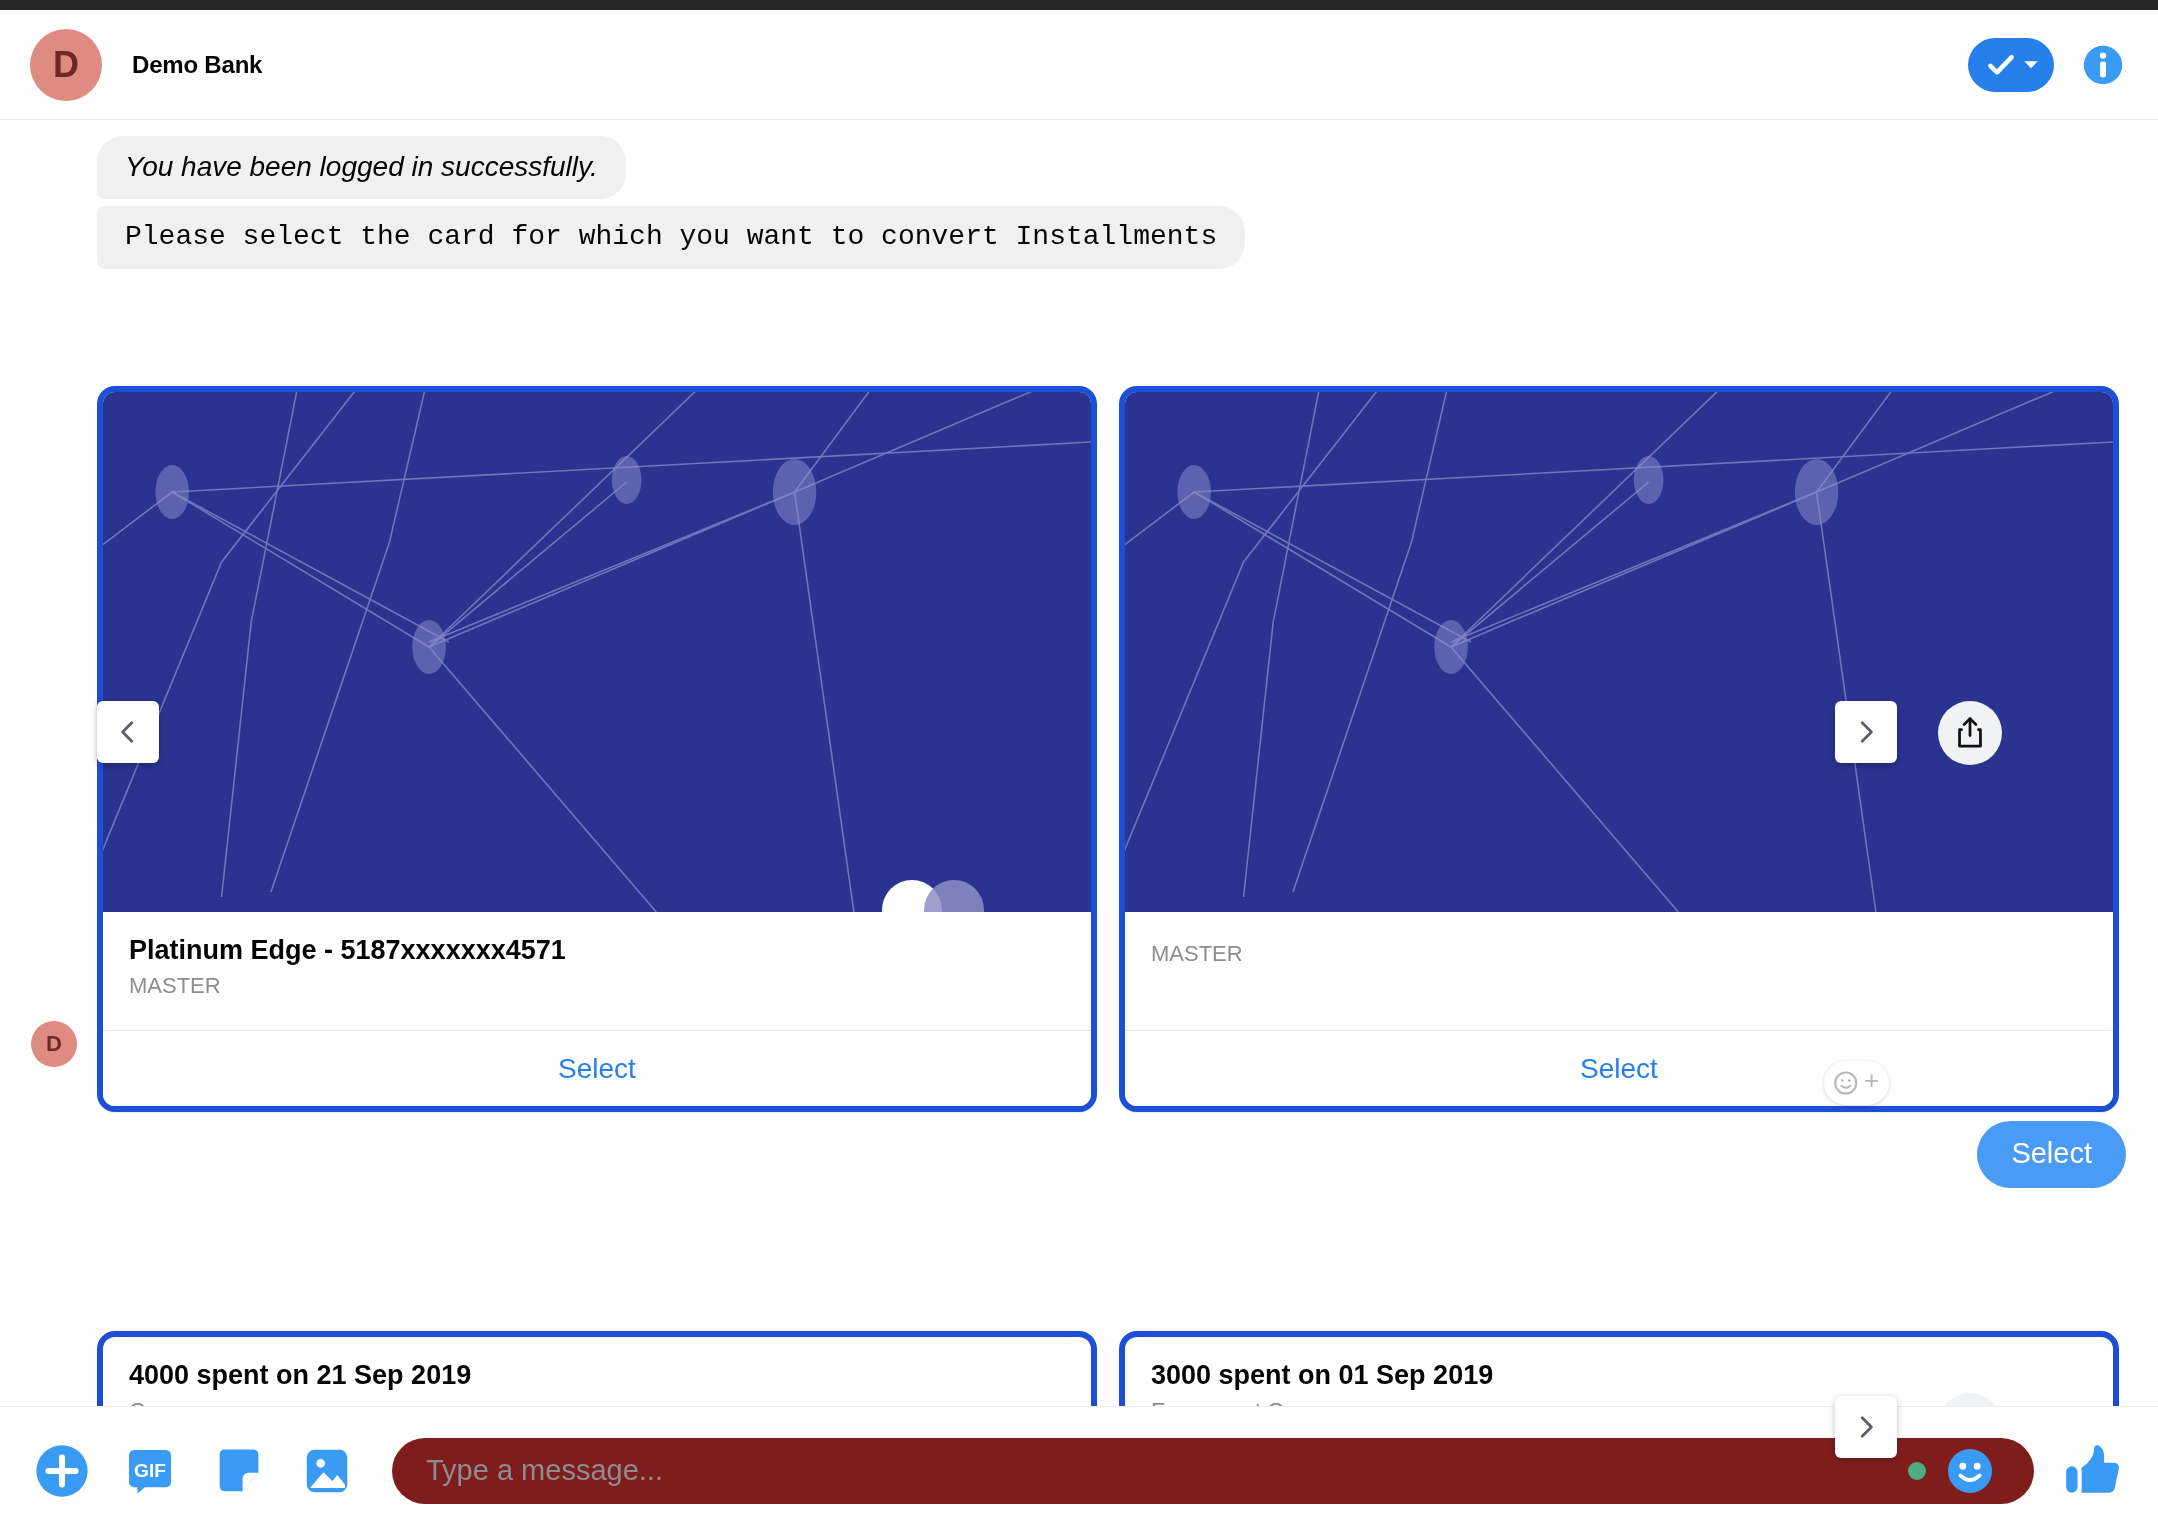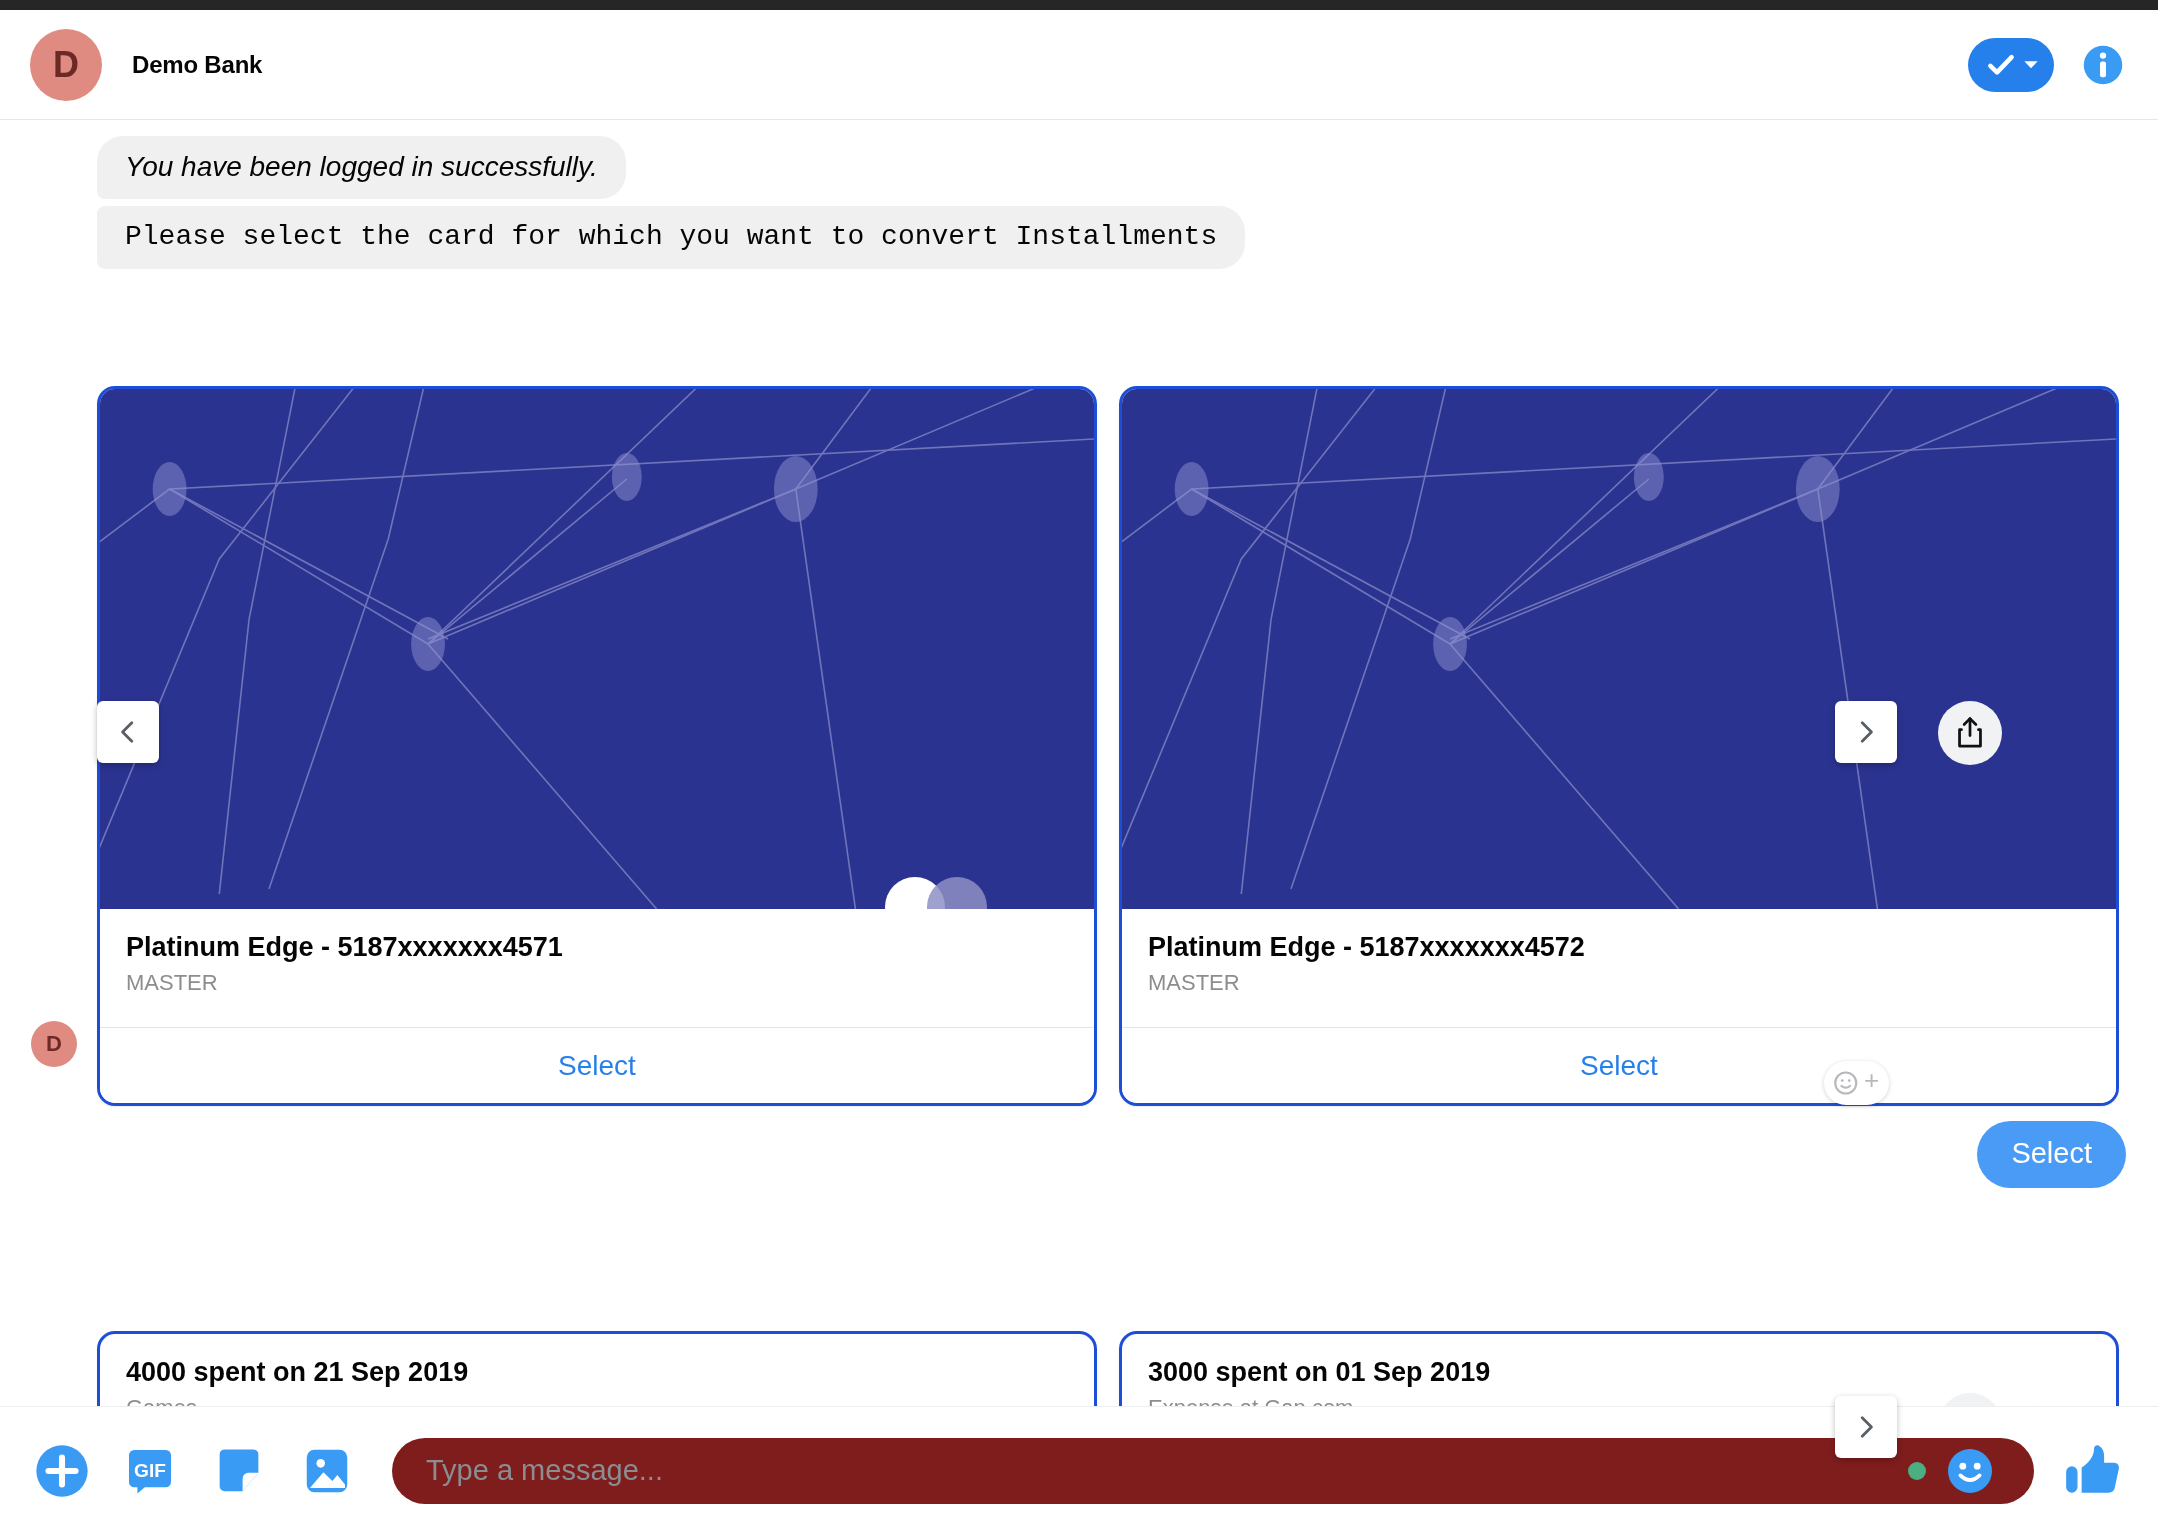--- a/index.html
+++ b/index.html
@@ -68,21 +68,21 @@
 
   .msg1 { position:absolute; top:15px; left:97px; }
   .msg1 .bubble { border-radius:26px 26px 26px 8px;font-style:italic; }
   .msg2 { position:absolute; top:85px; left:97px;font-family:Liberation Mono, monospace; }
   .msg2 .bubble { border-radius:8px 26px 26px 8px; }
 
   
   .carousel { position:absolute; display:flex; gap:22px; }
   .tcard {
     background:#ffffff;
-    border:3px solid #1d4ed8;
+    border:6px solid #1d4ed8;
     border-radius:18px;
     overflow:hidden;
     box-shadow:0 1px 2px rgba(0,0,0,.08);
     display:flex; flex-direction:column;
     flex:0 0 auto;
   }
   .tcard-hero {
     position:relative; width:100%; background:#2b3390; overflow:hidden;
   }
   .tcard-body { padding:22px 26px 0 26px; }
@@ -293,21 +293,20 @@
             </g>
             <g fill="#8e91cf" opacity="0.5">
               <ellipse cx="70" cy="100" rx="17" ry="27"></ellipse>
               <ellipse cx="330" cy="255" rx="17" ry="27"></ellipse>
               <ellipse cx="700" cy="100" rx="22" ry="33"></ellipse>
               <ellipse cx="530" cy="88" rx="15" ry="24"></ellipse>
             </g>
           </svg>
         </div>
         <div class="tcard-body">
-          <div class="tcard-title">Platinum Edge - 5187xxxxxxx4572</div>
           <div class="tcard-sub">MASTER</div>
         </div>
         <div class="tcard-spacer"></div>
         <div class="tcard-btn">Select</div>
       </div>
     </div>
 
     <div class="nav-btn" id="nav-prev">
       <svg width="26" height="30" viewBox="0 0 24 24">
         <path d="M15.5 3.5 L7 12 L15.5 20.5" fill="none" stroke="#5a5f66" stroke-width="2.6" stroke-linecap="round" stroke-linejoin="round"></path>

